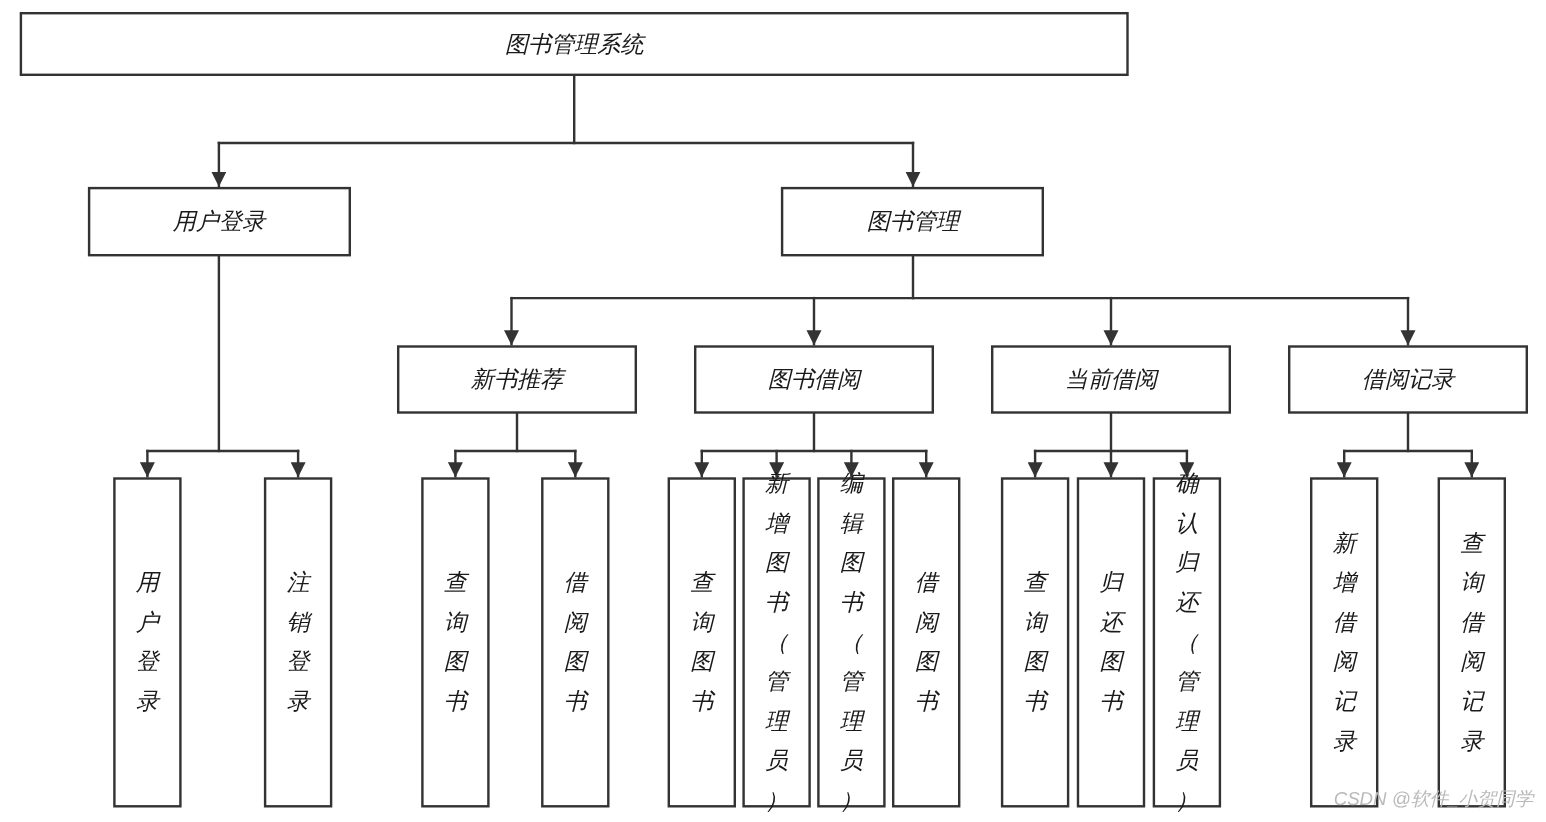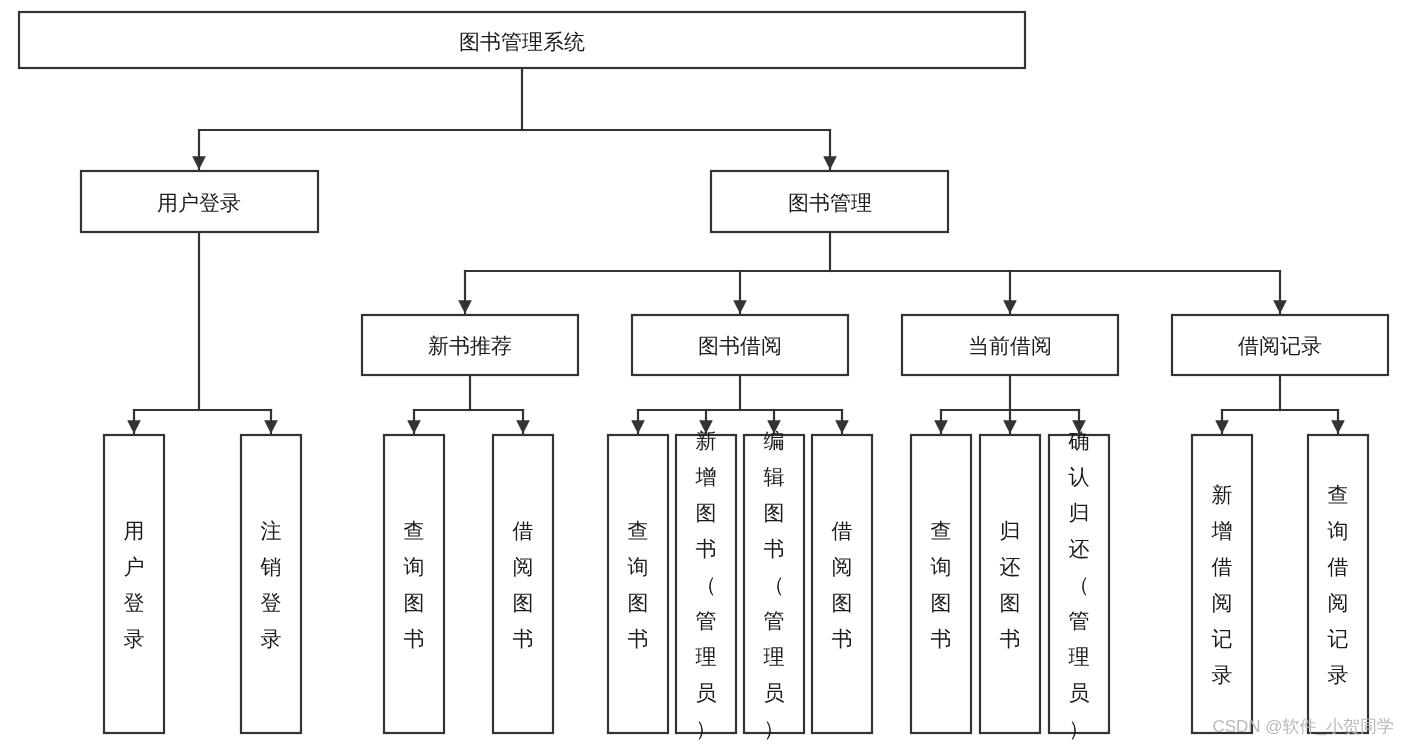--- a/index.html
+++ b/index.html
@@ -12,20 +12,21 @@
     width: 1405px;
     height: 747px;
     font-family: "Liberation Sans", "DejaVu Sans", sans-serif;
     overflow: hidden;
     position: relative;
   }
   #diagram-root {
     position: relative;
     width: 1405px;
     height: 747px;
+    font-style: italic;
   }
   svg#tree-svg {
     position: absolute;
     top: 0;
     left: 0;
     width: 1405px;
     height: 747px;
     display: block;
   }
   .node-box {

